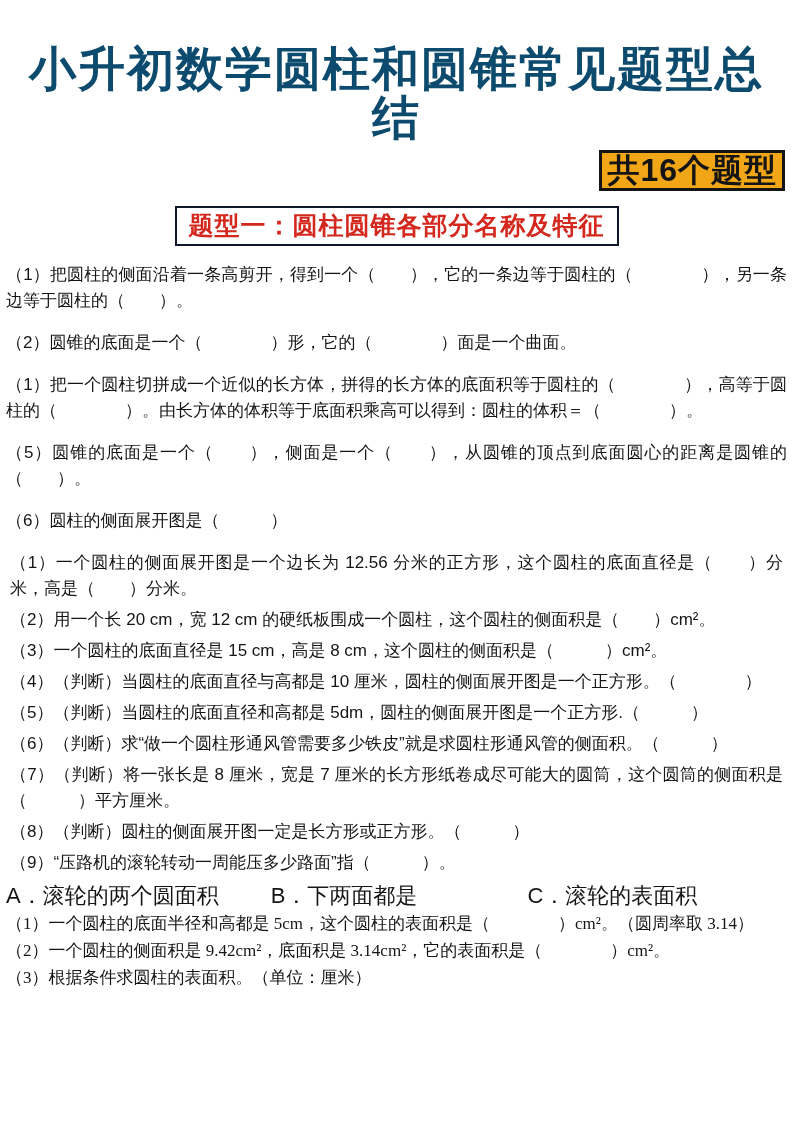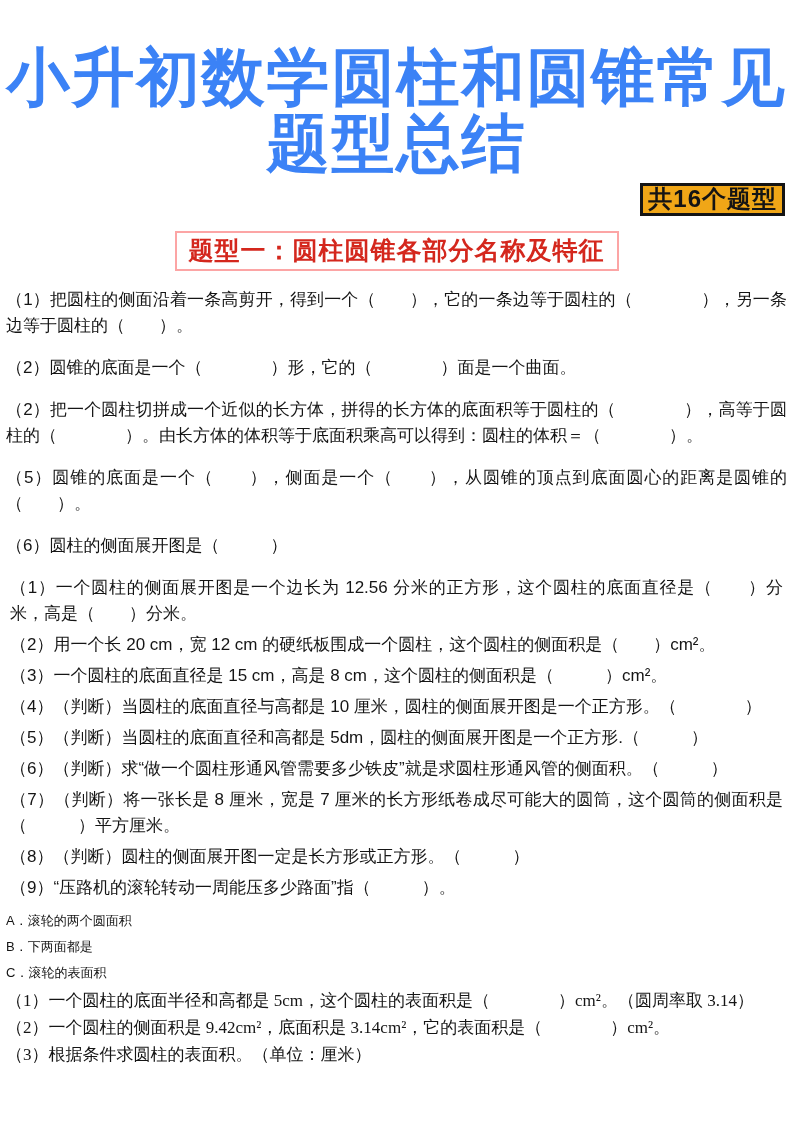--- a/index.html
+++ b/index.html
@@ -16,50 +16,50 @@
     color: #151515;
   }
   .page {
     padding: 2px 6px 0 6px;
     box-sizing: border-box;
     width: 100%;
     height: 100%;
   }
   .doc-title {
     text-align: center;
-    font-size: 63px;
+    font-size: 47px;
     font-weight: 900;
     letter-spacing: 2px;
     margin-top: 42px;
     line-height: 1.05;
-    color: #3b82f6;
+    color: #0c4a6e;
   }
   .badge-row {
     display: flex;
     justify-content: flex-end;
     padding-right: 2px;
     margin-top: 7px;
   }
   .badge {
     background: #F0A617;
     border: 3px solid #141414;
     color: #141414;
-    font-size: 24px;
+    font-size: 32px;
     font-weight: 800;
     line-height: 1.08;
     padding: 0 5px 1px 5px;
     letter-spacing: 1px;
   }
   .section-head-row {
     text-align: center;
     margin: 15px 0 9px 0;
   }
   .section-head {
     display: inline-block;
-    border: 2px solid #fca5a5;
+    border: 2px solid #0f172a;
     background: #ffffff;
     color: #d4271d;
     font-size: 25px;
     font-weight: 800;
     line-height: 1.25;
     padding: 2px 12px 3px 12px;
     letter-spacing: 1px;
   }
   .questions {
     font-size: 17px;
@@ -71,24 +71,23 @@
   }
   .sec-0 .q {
     margin: 16px 0;
   }
   .sec-2 .q {
     margin: 1px 0;
     font-family: Liberation Serif, serif;
   }
   .options-row {
     display: flex;
-    font-size: 13px;
+    font-size: 22px;
     line-height: 26px;
     margin: 7px 0 2px 0;
-    flex-direction: column;
   }
   .option {
     margin-right: 52px;
     white-space: nowrap;
   }
   .option:nth-child(2) { margin-right: 110px; }
   .option:last-child { margin-right: 0; }
 </style>
 </head>
 <body>
@@ -101,21 +100,21 @@
   </div>
 
   <div id="sections">
   <section class="section sec-0">
     <div class="section-head-row">
       <span class="section-head">题型一：圆柱圆锥各部分名称及特征</span>
     </div>
     <div class="questions">
           <p class="q">（1）把圆柱的侧面沿着一条高剪开，得到一个（　　），它的一条边等于圆柱的（　　　　），另一条边等于圆柱的（　　）。</p>
           <p class="q">（2）圆锥的底面是一个（　　　　）形，它的（　　　　）面是一个曲面。</p>
-          <p class="q">（2）把一个圆柱切拼成一个近似的长方体，拼得的长方体的底面积等于圆柱的（　　　　），高等于圆柱的（　　　　）。由长方体的体积等于底面积乘高可以得到：圆柱的体积＝（　　　　）。</p>
+          <p class="q">（1）把一个圆柱切拼成一个近似的长方体，拼得的长方体的底面积等于圆柱的（　　　　），高等于圆柱的（　　　　）。由长方体的体积等于底面积乘高可以得到：圆柱的体积＝（　　　　）。</p>
           <p class="q">（5）圆锥的底面是一个（　　），侧面是一个（　　），从圆锥的顶点到底面圆心的距离是圆锥的（　　）。</p>
           <p class="q">（6）圆柱的侧面展开图是（　　　）</p>
         </div>
   </section>
 
   <section class="section sec-1">
     <div class="questions">
           <p class="q">（1）一个圆柱的侧面展开图是一个边长为 12.56 分米的正方形，这个圆柱的底面直径是（　　）分米，高是（　　）分米。</p>
           <p class="q">（2）用一个长 20 cm，宽 12 cm 的硬纸板围成一个圆柱，这个圆柱的侧面积是（　　）cm²。</p>
           <p class="q">（3）一个圆柱的底面直径是 15 cm，高是 8 cm，这个圆柱的侧面积是（　　　）cm²。</p>

